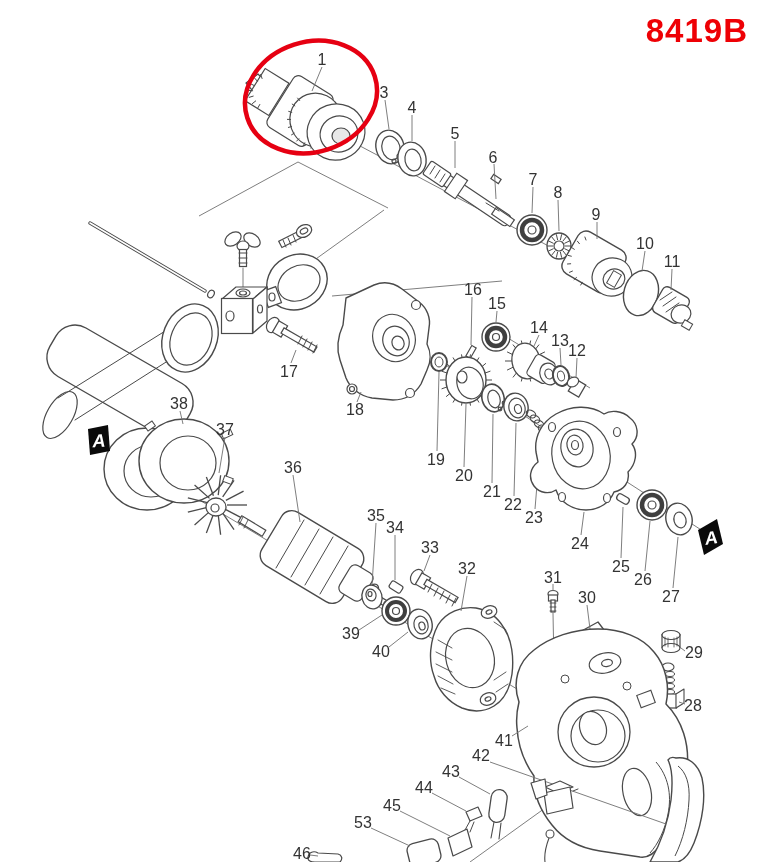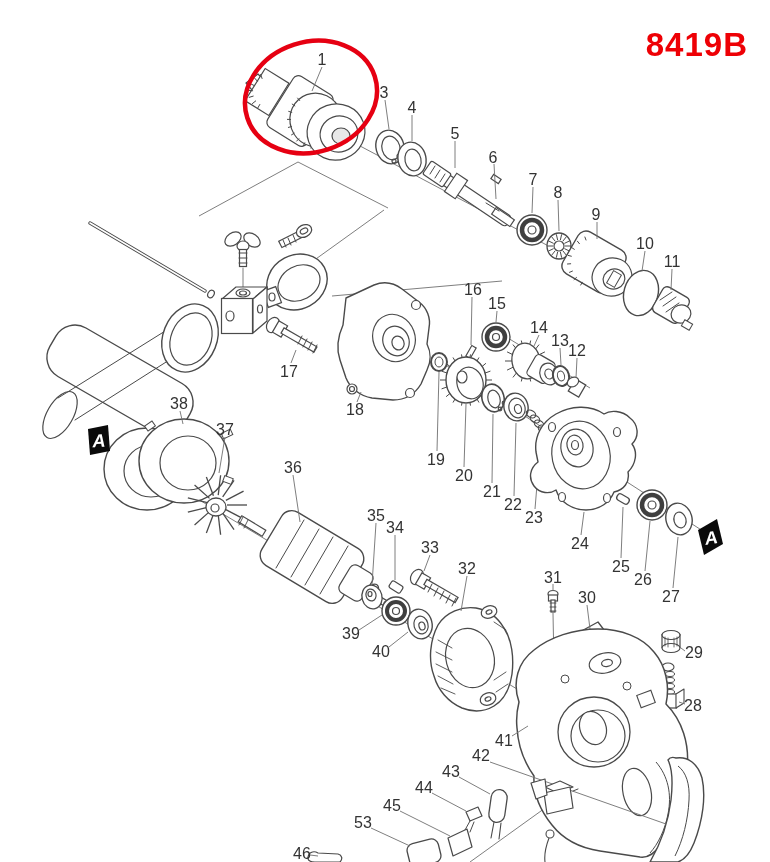--- a/index.html
+++ b/index.html
@@ -7,21 +7,21 @@
         font-family:"Liberation Sans",sans-serif;}
   .model-number{position:absolute;top:12px;right:22px;font-size:33px;font-weight:bold;
         letter-spacing:1px;font-family:"Liberation Sans",sans-serif;}
   svg{position:absolute;left:0;top:0;}
   svg text.plabel{font-family:"Liberation Sans",sans-serif;}
 </style>
 </head>
 <body>
 
 <div class="page">
-  <div class="model-number" style="color: rgb(238, 0, 5); margin-top: 14px;">8419B</div>
+  <div class="model-number" style="color: rgb(238, 0, 5);">8419B</div>
   <svg width="770" height="862" viewBox="0 0 770 862">
       <g>
         <line x1="199" y1="216" x2="298" y2="162" stroke="#6f6f6f" stroke-width="0.9"></line>
         <line x1="298" y1="162" x2="388" y2="208" stroke="#6f6f6f" stroke-width="0.9"></line>
         <line x1="263" y1="297" x2="384" y2="210" stroke="#6f6f6f" stroke-width="0.9"></line>
         <line x1="345" y1="138" x2="688" y2="320" stroke="#6f6f6f" stroke-width="0.9"></line>
         <line x1="438" y1="360" x2="706" y2="533" stroke="#6f6f6f" stroke-width="0.9"></line>
         <line x1="498" y1="332" x2="590" y2="388" stroke="#6f6f6f" stroke-width="0.9"></line>
         <line x1="332" y1="296" x2="502" y2="281" stroke="#6f6f6f" stroke-width="0.9"></line>
         <line x1="112" y1="448" x2="596" y2="736" stroke="#6f6f6f" stroke-width="0.9"></line>

